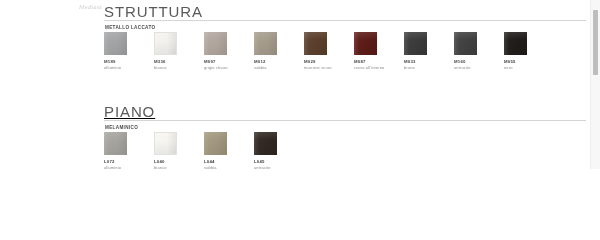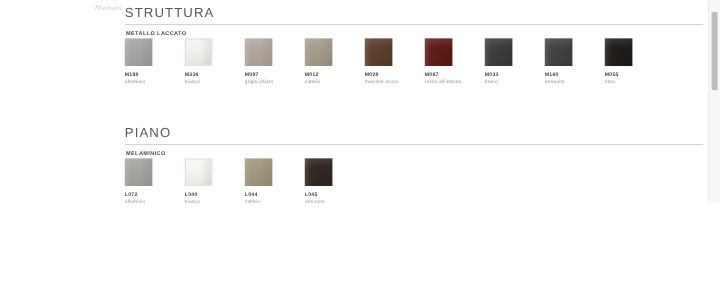--- a/index.html
+++ b/index.html
@@ -46,24 +46,24 @@
     width: 482px;
     height: 169px;
   }
 
   .section {
     position: absolute;
     left: 0;
     width: 482px;
   }
   #section-struttura { top: 6px; }
-  #section-piano     { top: 106px; }
+  #section-piano     { top: 106px; text-decoration: underline; }
 
   .section-title {
-    font-size: 11px;
+    font-size: 15px;
     font-weight: 400;
     letter-spacing: 0.9px;
     color: #595959;
     line-height: 11px;
     white-space: nowrap;
     font-family: "Liberation Sans", sans-serif;
   }
   .section-rule {
     position: absolute;
     left: 0;

